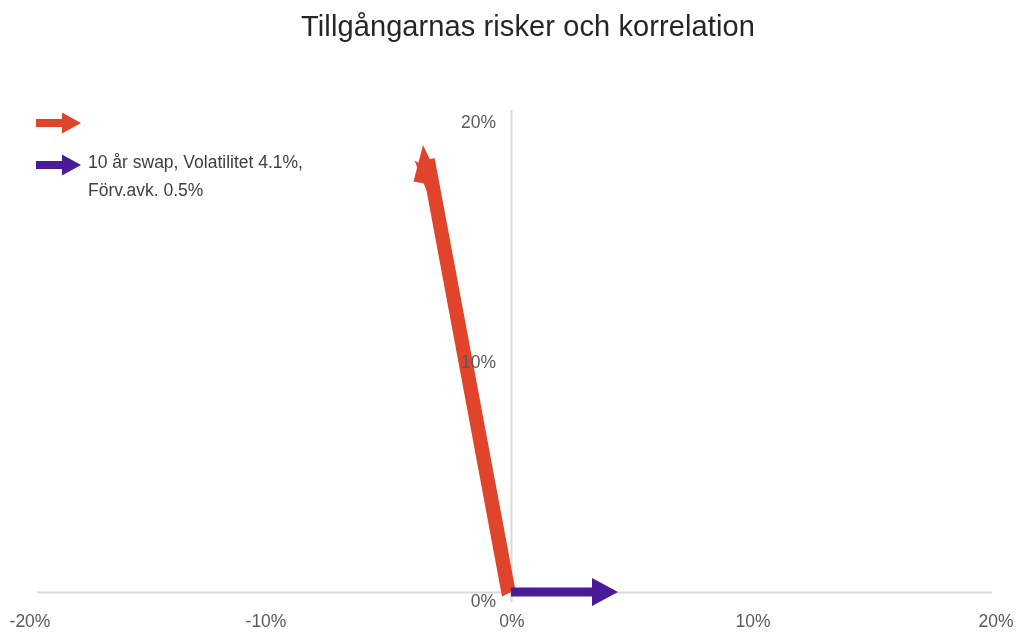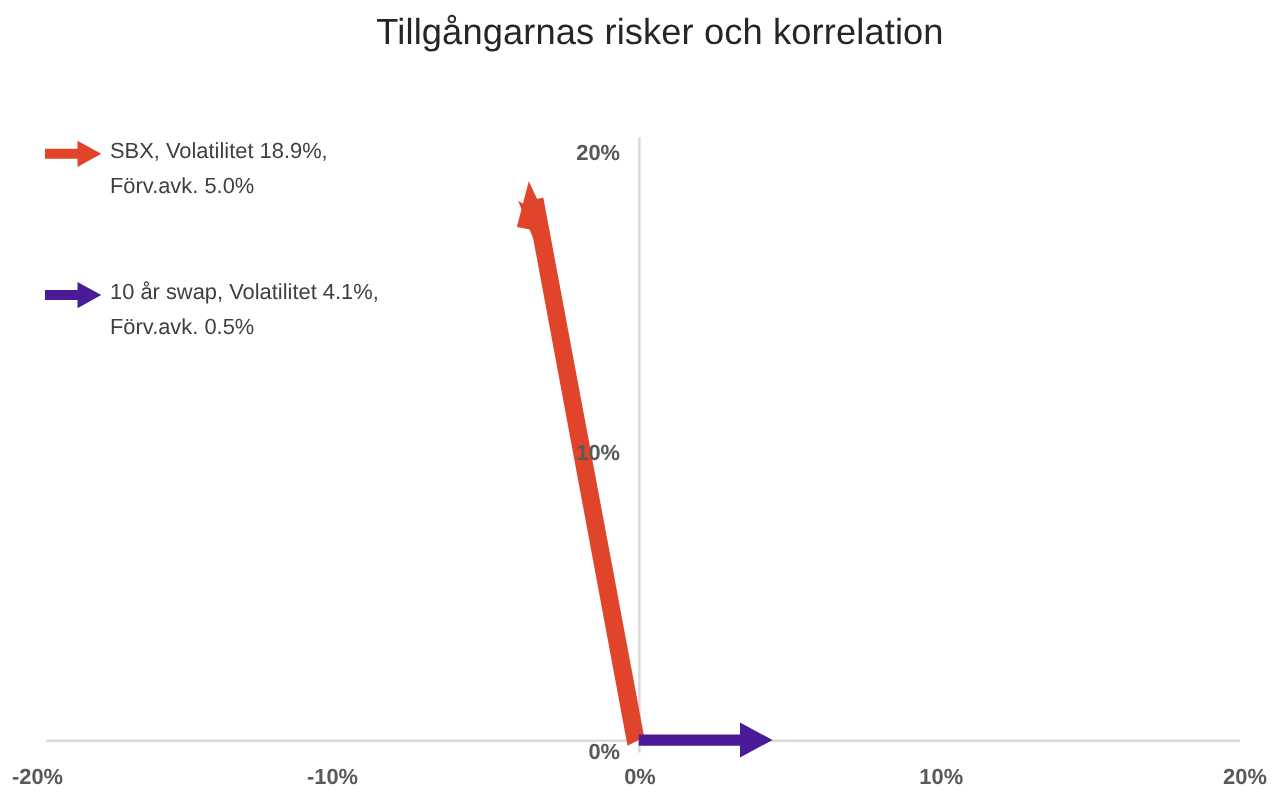--- a/index.html
+++ b/index.html
@@ -71,21 +71,20 @@
     white-space: pre-line;
   }
 
   
   .tick {
     position: absolute;
     font-size: 17.5px;
     line-height: 20px;
     color: #595959;
     white-space: nowrap;
-    font-weight: bold;
   }
   .tick-y {
     text-align: right;
   }
   .tick-x {
     text-align: center;
   }
 </style>
 </head>
 <body>
@@ -110,25 +109,23 @@
       <path d="M 511 587.5 L 592 587.5 L 592 578 L 618 592 L 592 606 L 592 596.5 L 511 596.5 Z" fill="#4B1A96"></path>
     </g>
   </svg>
 
   <div class="legend">
 
     <div class="legend-entry">
       <svg class="legend-marker" viewBox="0 0 46 22">
         <path d="M 0 7 L 26 7 L 26 0.5 L 45 11 L 26 21.5 L 26 15 L 0 15 Z" fill="#E0452B"></path>
       </svg>
-      <div class="legend-text">SBX, Volatilitet  18.9%,
-Förv.avk. 5.0%</div>
     </div>
 
-    <div class="legend-entry" style="margin-top: 57px;">
+    <div class="legend-entry" style="margin-top: 42px;">
       <svg class="legend-marker" viewBox="0 0 46 22">
         <path d="M 0 7 L 26 7 L 26 0.5 L 45 11 L 26 21.5 L 26 15 L 0 15 Z" fill="#4B1A96"></path>
       </svg>
       <div class="legend-text">10 år swap, Volatilitet  4.1%,
 Förv.avk. 0.5%</div>
     </div>
 
   </div>
 
   <div class="tick tick-y" style="left: 418px; top: 112px; width: 78px;">20%</div>

